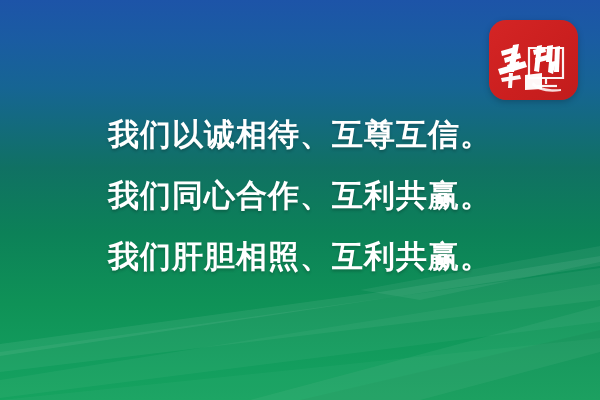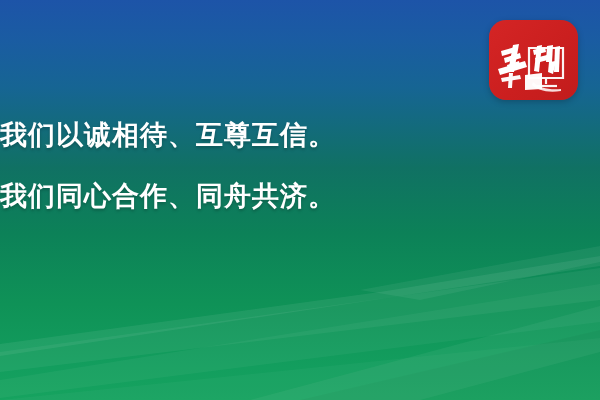--- a/index.html
+++ b/index.html
@@ -33,23 +33,23 @@
   .ribbons svg { display: block; width: 600px; height: 400px; }
 
   
   .lines {
     position: absolute;
     left: 0;
     top: 104px;
     width: 600px;
   }
   .line {
-    text-align: left;
+    text-align: center;
     color: #ffffff;
-    font-size: 27px;
+    font-size: 31px;
     font-weight: 700;
     letter-spacing: 1px;
     line-height: 61px;
     height: 61px;
     white-space: nowrap;
     text-shadow: 0 2px 3px rgba(0,0,0,0.22);
   }
 
   
   .logo {
@@ -79,21 +79,22 @@
         <path d="M300,400 L600,330 L600,400 Z" fill="#000000" opacity="0.035"></path>
         <path d="M0,344 L380,292 L600,256 L600,266 L0,356 Z" fill="#ffffff" opacity="0.07"></path>
         <path d="M360,290 L600,246 L600,262 L420,300 Z" fill="#ffffff" opacity="0.06"></path>
         <path d="M0,400 L600,338 L600,400 Z" fill="#ffffff" opacity="0.03"></path>
       </g>
     </svg>
   </div>
 
   <div class="lines">
     <div class="line">我们以诚相待、互尊互信。</div>
-    <div class="line">我们同心合作、同舟共济。</div>
+    <div class="line">我们同心合作、互利共赢。</div>
+    <div class="line">我们肝胆相照、互利共赢。</div>
   </div>
 
   <div class="logo">
     <svg viewBox="0 0 89 80" aria-hidden="true">
       <g stroke="#ffffff" stroke-width="2.2" fill="none" opacity="0.95">
         <path d="M40,28 L74,28 L74,58 L40,58 Z"></path>
         <path d="M57,58 L57,64"></path>
         <path d="M48,66 L68,66"></path>
       </g>
       <g fill="#ffffff">

